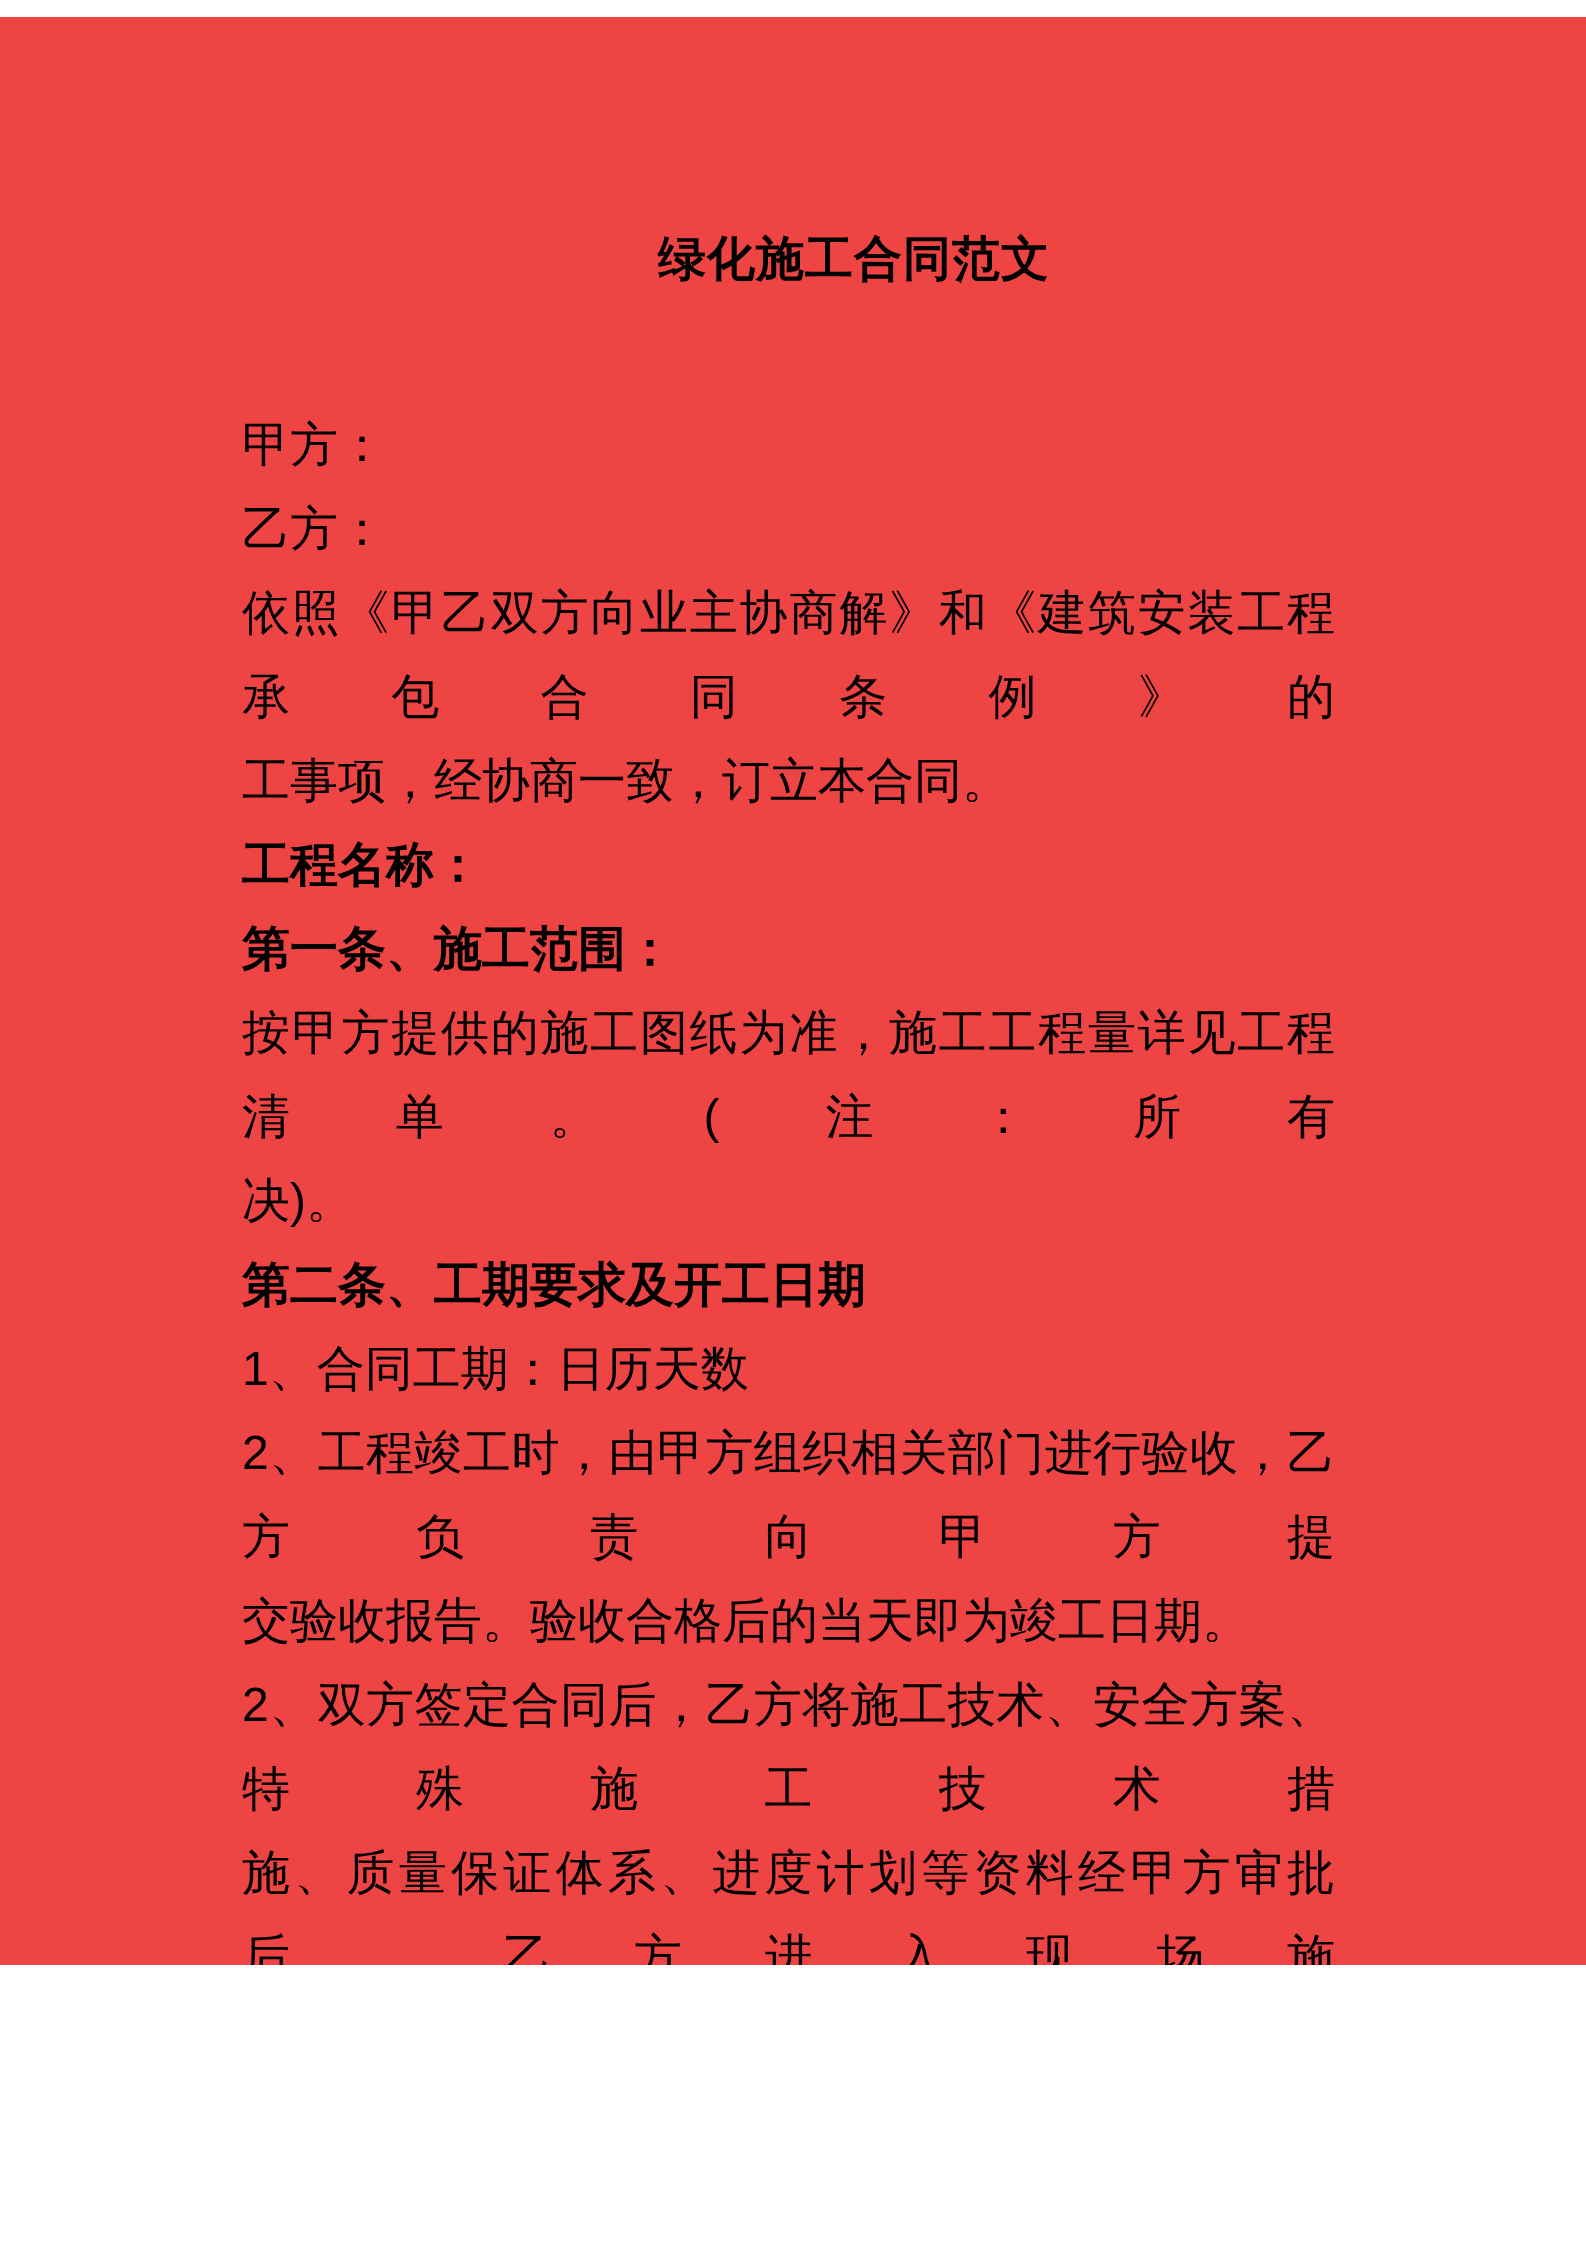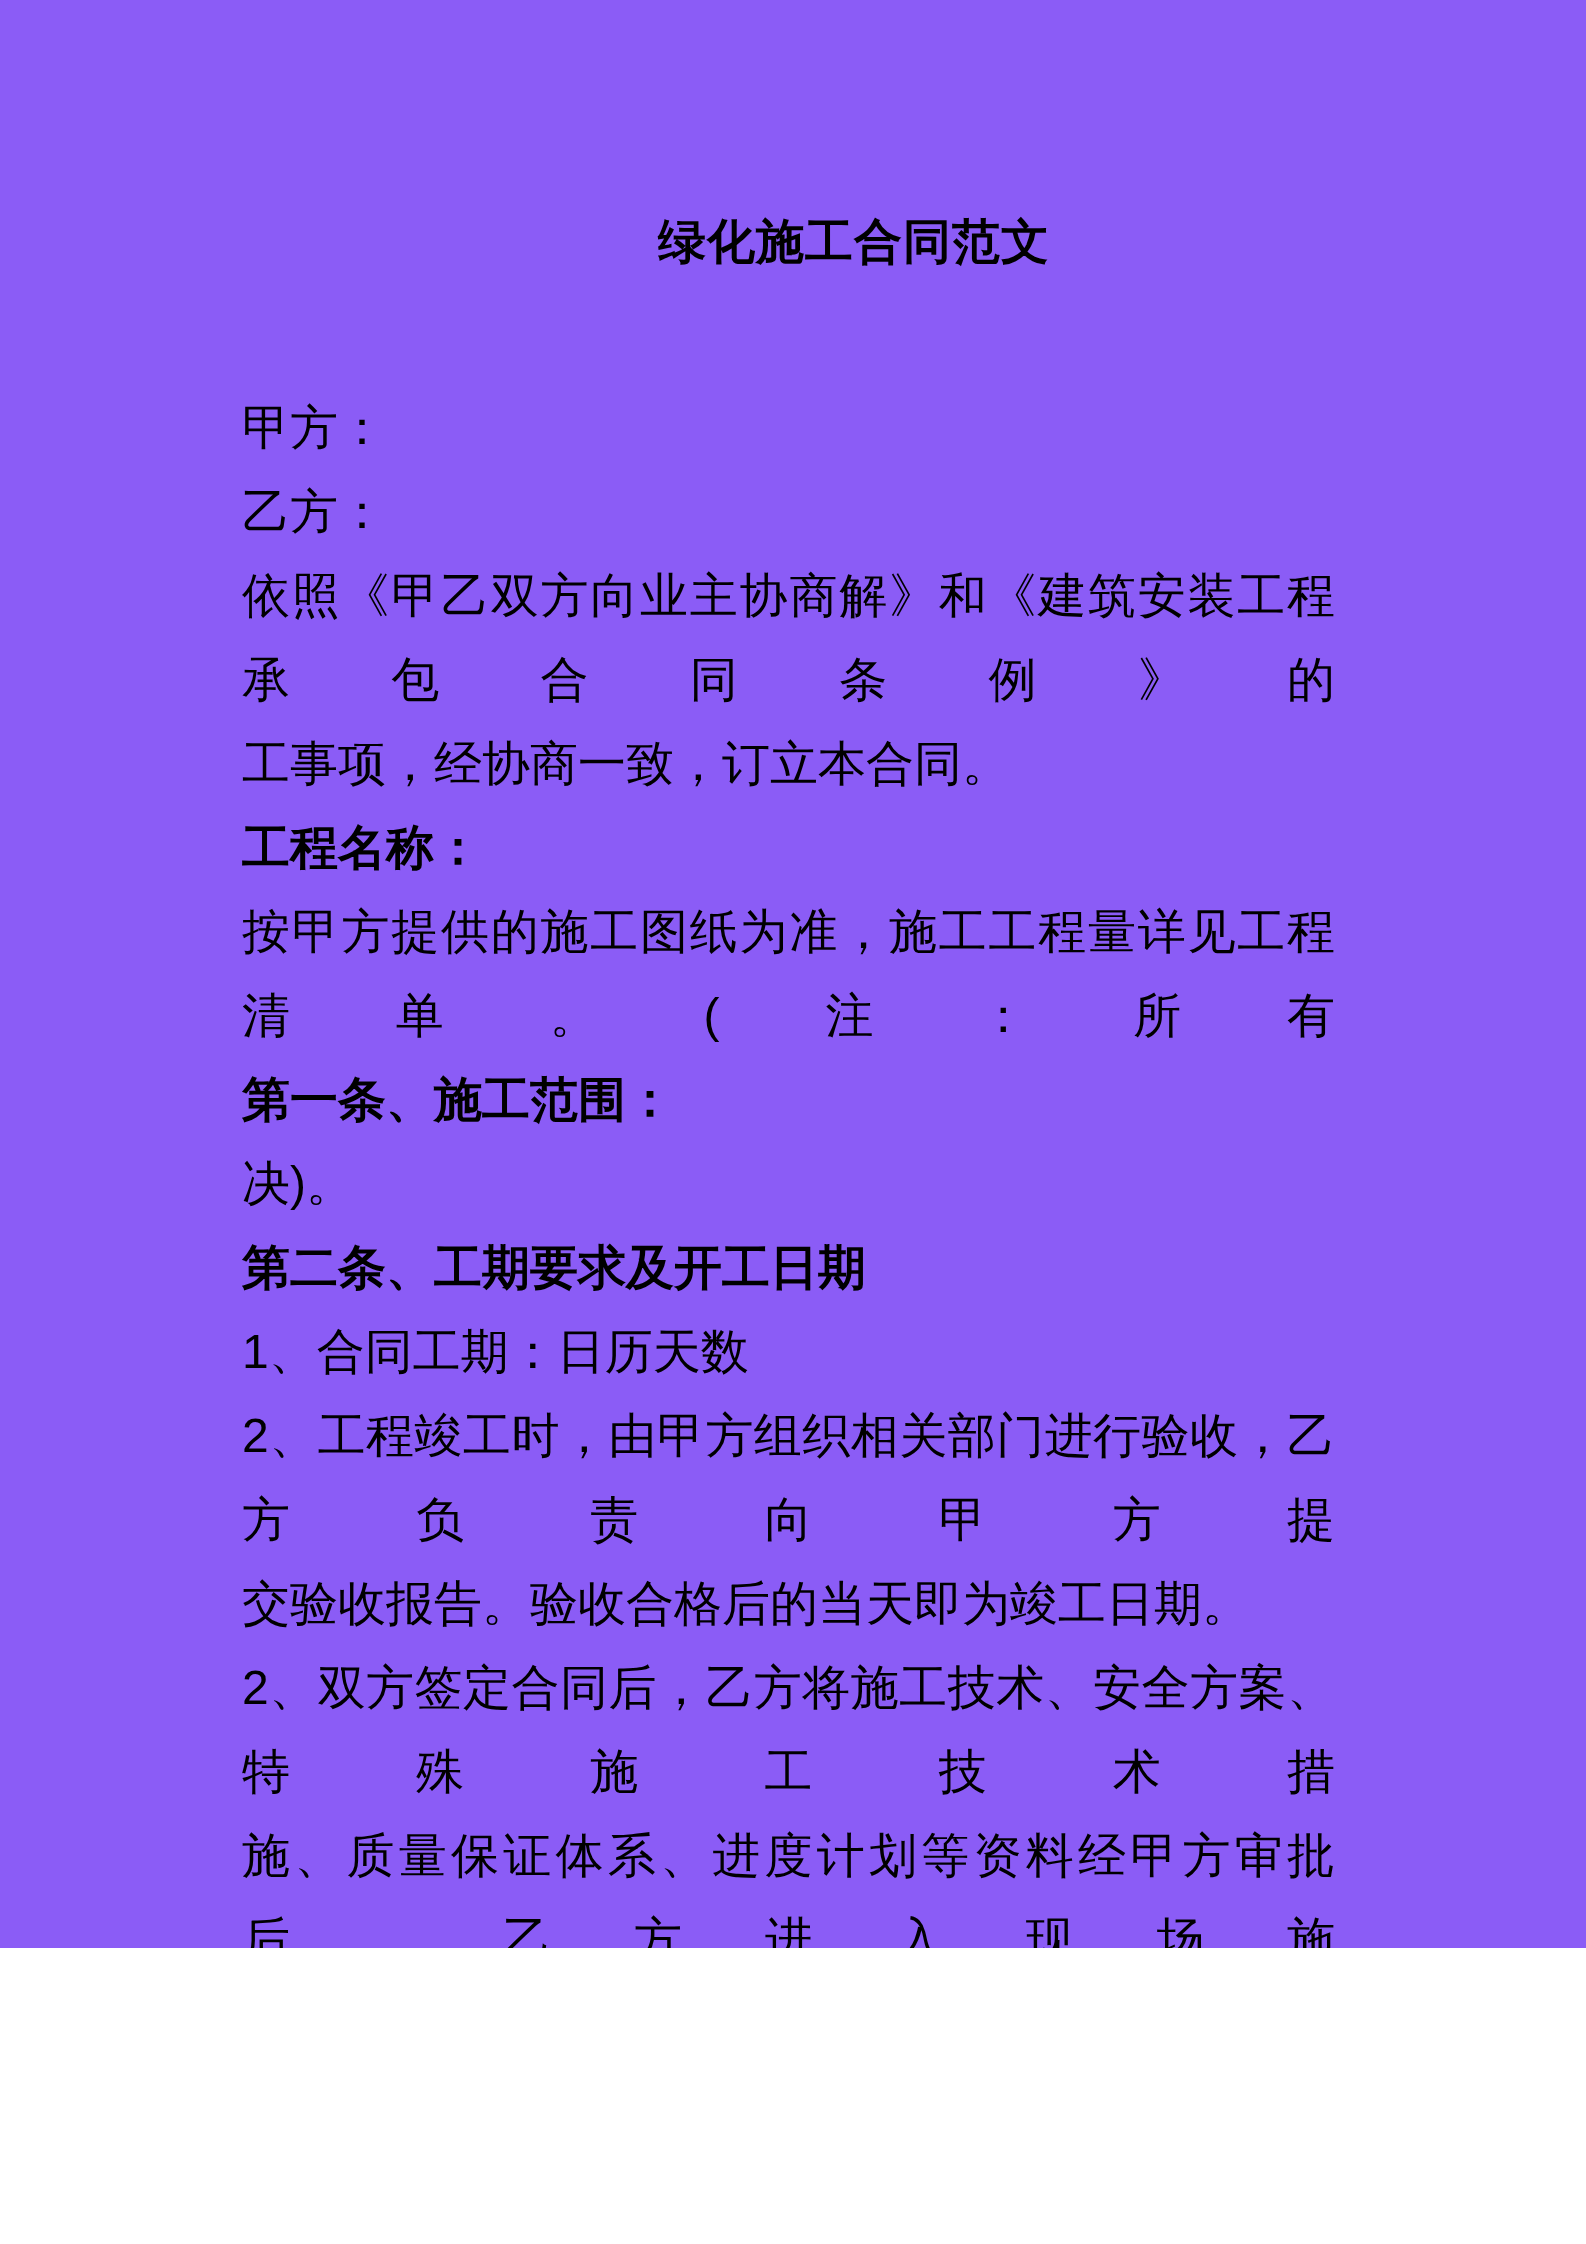--- a/index.html
+++ b/index.html
@@ -4,24 +4,25 @@
 <style>
   html, body {
     margin: 0;
     padding: 0;
     background: #ffffff;
   }
   .page {
     position: relative;
     width: 1586px;
     height: 1948px;
-    background: #8b5cf6;
+    background: #ef4444;
     overflow: hidden;
     font-family: "Liberation Sans", sans-serif;
     color: #000000;
+    margin-top: 17px;
   }
   .title {
     margin: 214px 0 0 658px;
     padding: 0;
     font-size: 48px;
     line-height: 56px;
     font-weight: 700;
     letter-spacing: 1px;
     white-space: nowrap;
   }
@@ -50,22 +51,22 @@
 <body>
 
 <div class="page">
   <h1 class="title">绿化施工合同范文</h1>
   <div class="lines">
       <div class="line">甲方：</div>
       <div class="line">乙方：</div>
       <div class="line justify">依照《甲乙双方向业主协商解》和《建筑安装工程承包合同条例》的</div>
       <div class="line">工事项，经协商一致，订立本合同。</div>
       <div class="line bold">工程名称：</div>
+      <div class="line bold">第一条、施工范围：</div>
       <div class="line justify">按甲方提供的施工图纸为准，施工工程量详见工程清单。(注：所有</div>
-      <div class="line bold">第一条、施工范围：</div>
       <div class="line">决)。</div>
       <div class="line bold">第二条、工期要求及开工日期</div>
       <div class="line">1、合同工期：日历天数</div>
       <div class="line justify">2、工程竣工时，由甲方组织相关部门进行验收，乙方负责向甲方提</div>
       <div class="line">交验收报告。验收合格后的当天即为竣工日期。</div>
       <div class="line justify">2、双方签定合同后，乙方将施工技术、安全方案、特殊施工技术措</div>
       <div class="line justify">施、质量保证体系、进度计划等资料经甲方审批后，乙方进入现场施</div>
     </div>
 </div>
 

